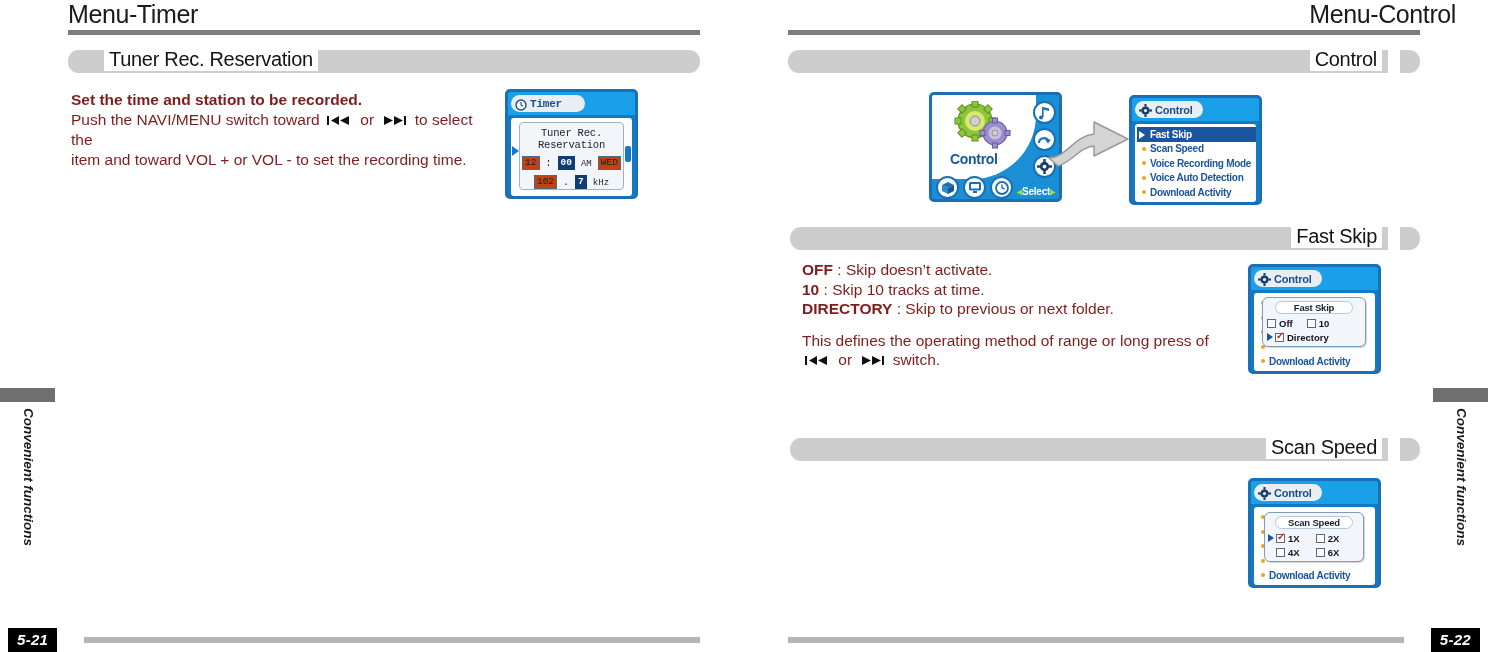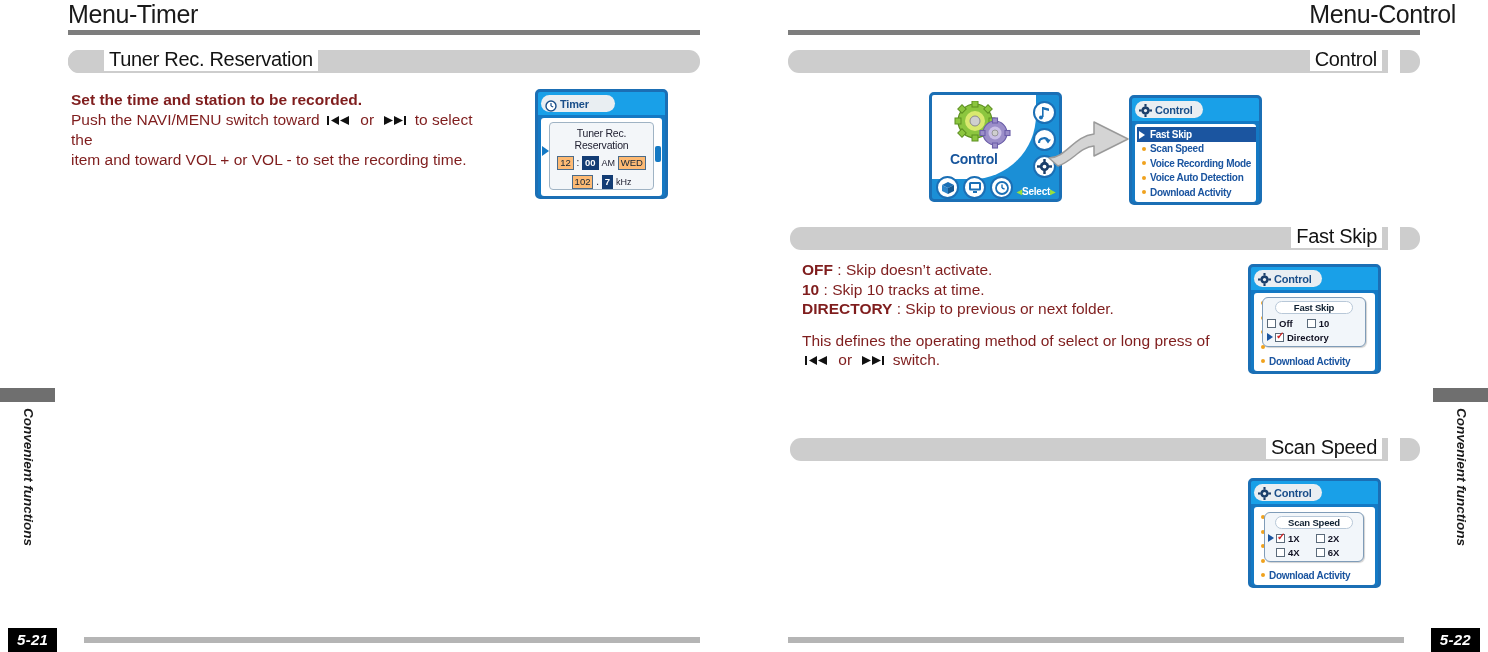--- a/index.html
+++ b/index.html
@@ -125,21 +125,21 @@
   .lcd-inner .line1 {
     font-size: 10.5px; color: #223; margin-top: 4px;
     letter-spacing: -0.2px;
   }
   .lcd-row { margin-top: 5px; font-size: 10px; color: #223; }
   .fld {
     display: inline-block;
     border: 1px solid #4a6b8a;
     padding: 0 2px;
     font-size: 9.5px; line-height: 12px;
-    background: #fdba74; color: #123;
+    background: #c2410c; color: #123;
     vertical-align: middle;
   }
   .fld.sel { background: #123c74; color: #fff; border-color: #123c74; font-weight: bold; }
   .arrow-l {
     position: absolute; left: 1px; top: 28px;
     width: 0; height: 0;
     border-top: 5px solid transparent; border-bottom: 5px solid transparent;
     border-left: 7px solid #1479c4;
   }
   .arrow-r {
@@ -305,21 +305,21 @@
               <polygon points="3,1 3,10 12,5.5" fill="#111"></polygon>
               <polygon points="13,1 13,10 22,5.5" fill="#111"></polygon>
               <rect x="23" y="1" width="2" height="9" fill="#111"></rect>
             </svg>
         </span>
         <span>to select the</span>
       </div>
       <div>item and toward VOL + or VOL - to set the recording time.</div>
     </div>
 
-    <div class="lcd lcd-timer" style="left:535px; top:89px;">
+    <div class="lcd lcd-timer" style="left:505px; top:89px;font-family:Liberation Mono, monospace;">
       <div class="lcd-hdr">
         <div class="pill">
           <span class="clock-ico">
             <svg viewBox="0 0 12 12" width="12" height="12">
                 <circle cx="6" cy="6" r="5" fill="#fff" stroke="#1a4f8a" stroke-width="1.4"></circle>
                 <line x1="6" y1="6" x2="6" y2="3" stroke="#1a4f8a" stroke-width="1.2"></line>
                 <line x1="6" y1="6" x2="8.2" y2="7" stroke="#1a4f8a" stroke-width="1.2"></line>
               </svg>
           </span>
           <span class="t">Timer</span>
@@ -514,21 +514,21 @@
       </div>
       <div>
         <b>10</b>
         <span>: Skip 10 tracks at time.</span>
       </div>
       <div>
         <b>DIRECTORY</b>
         <span>: Skip to previous or next folder.</span>
       </div>
       <div style="height:12px;"></div>
-      <div>This defines the operating method of select or long press of</div>
+      <div>This defines the operating method of range or long press of</div>
       <div>
         <span class="skip-glyph">
           <svg width="26" height="11" viewBox="0 0 26 11">
               <rect x="0" y="1" width="2" height="9" fill="#111"></rect>
               <polygon points="12,1 12,10 4,5.5" fill="#111"></polygon>
               <polygon points="22,1 22,10 13,5.5" fill="#111"></polygon>
             </svg>
         </span>
         <span>or</span>
         <span class="skip-glyph">

